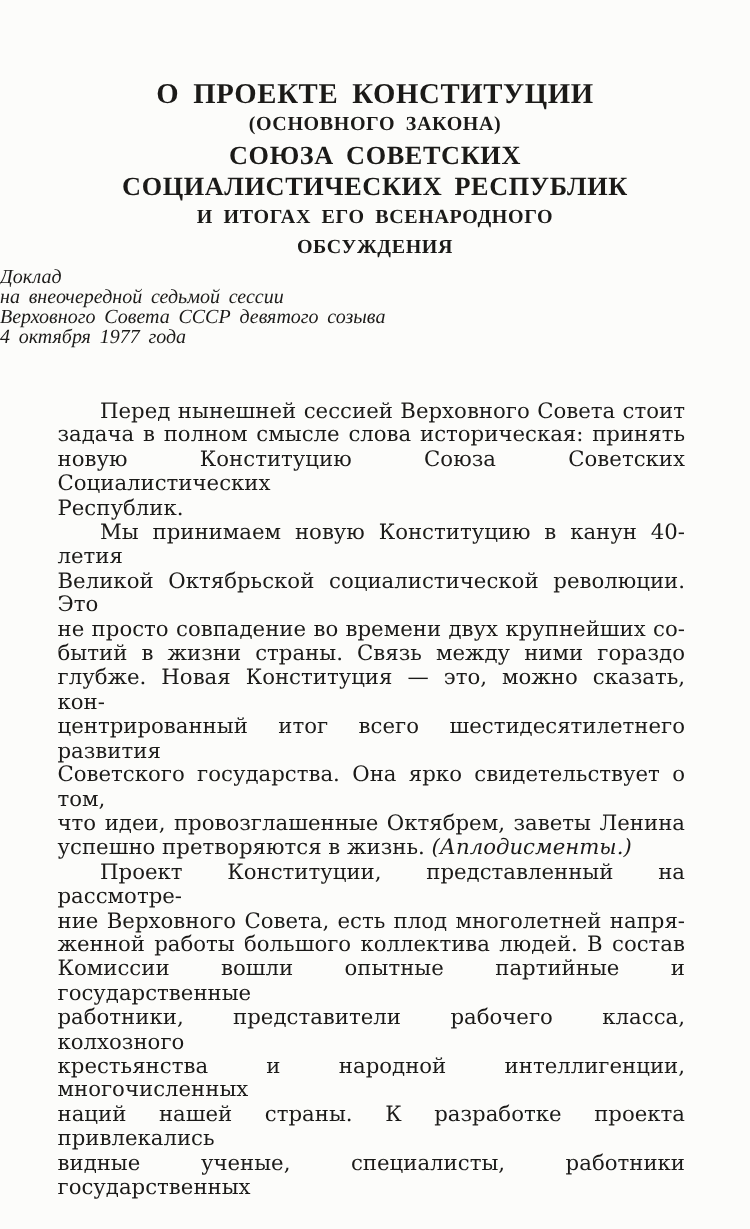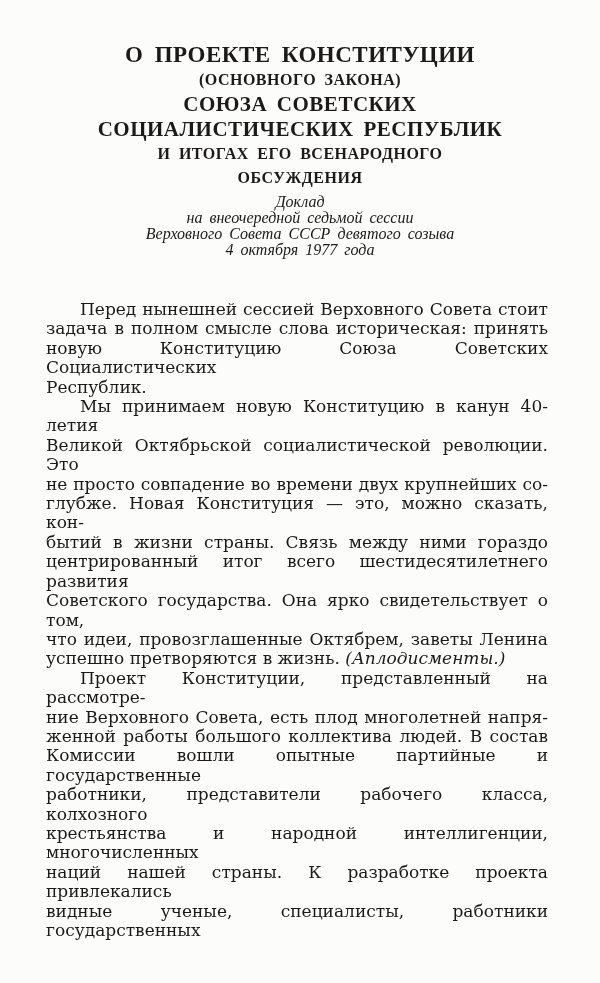--- a/index.html
+++ b/index.html
@@ -5,40 +5,39 @@
   html, body {
     margin: 0;
     padding: 0;
     background: #fcfcfa;
   }
   .page {
     position: relative;
     width: 600px;
     height: 983px;
     box-sizing: border-box;
-    padding-top: 42px;
+    padding-top: 62px;
     background: var(--paper, #fcfcfa);
     color: var(--ink, #1b1a18);
     overflow: hidden;
     font-family: "DejaVu Serif", serif;
   }
   
   .title-block {
     text-align: center;
     font-weight: bold;
     font-family: "Liberation Serif", serif;
   }
   .title-line { white-space: nowrap; }
   .t-xl { font-size: 23px; line-height: 26px; letter-spacing: .5px; word-spacing: 5px; }
   .t-lg { font-size: 21px; line-height: 25px; letter-spacing: .5px; word-spacing: 4px; }
   .t-md { font-size: 16px; line-height: 24px; letter-spacing: .5px; word-spacing: 4px; }
   
   .subtitle-block {
     margin-top: 4px;
-    text-align: center;
     font-style: italic;
     font-family: "Liberation Serif", serif;
   }
   .subtitle-line {
     font-size: 16px;
     line-height: 16px;
     word-spacing: 3px;
   }
   
   .body-block {
@@ -79,22 +78,22 @@
       <div class="paragraph">
         <div class="line first">Перед нынешней сессией Верховного Совета стоит</div>
         <div class="line">задача в полном смысле слова историческая: принять</div>
         <div class="line">новую Конституцию Союза Советских Социалистических</div>
         <div class="line last">Республик.</div>
       </div>
       <div class="paragraph">
         <div class="line first">Мы принимаем новую Конституцию в канун 40-летия</div>
         <div class="line">Великой Октябрьской социалистической революции. Это</div>
         <div class="line">не просто совпадение во времени двух крупнейших со-</div>
+        <div class="line">бытий в жизни страны. Связь между ними гораздо</div>
         <div class="line">глубже. Новая Конституция — это, можно сказать, кон-</div>
-        <div class="line">бытий в жизни страны. Связь между ними гораздо</div>
         <div class="line">центрированный итог всего шестидесятилетнего развития</div>
         <div class="line">Советского государства. Она ярко свидетельствует о том,</div>
         <div class="line">что идеи, провозглашенные Октябрем, заветы Ленина</div>
         <div class="line last"><span>успешно претворяются в жизнь. </span><i>(Аплодисменты.)</i></div>
       </div>
       <div class="paragraph">
         <div class="line first">Проект Конституции, представленный на рассмотре-</div>
         <div class="line">ние Верховного Совета, есть плод многолетней напря-</div>
         <div class="line">женной работы большого коллектива людей. В состав</div>
         <div class="line">Комиссии вошли опытные партийные и государственные</div>

